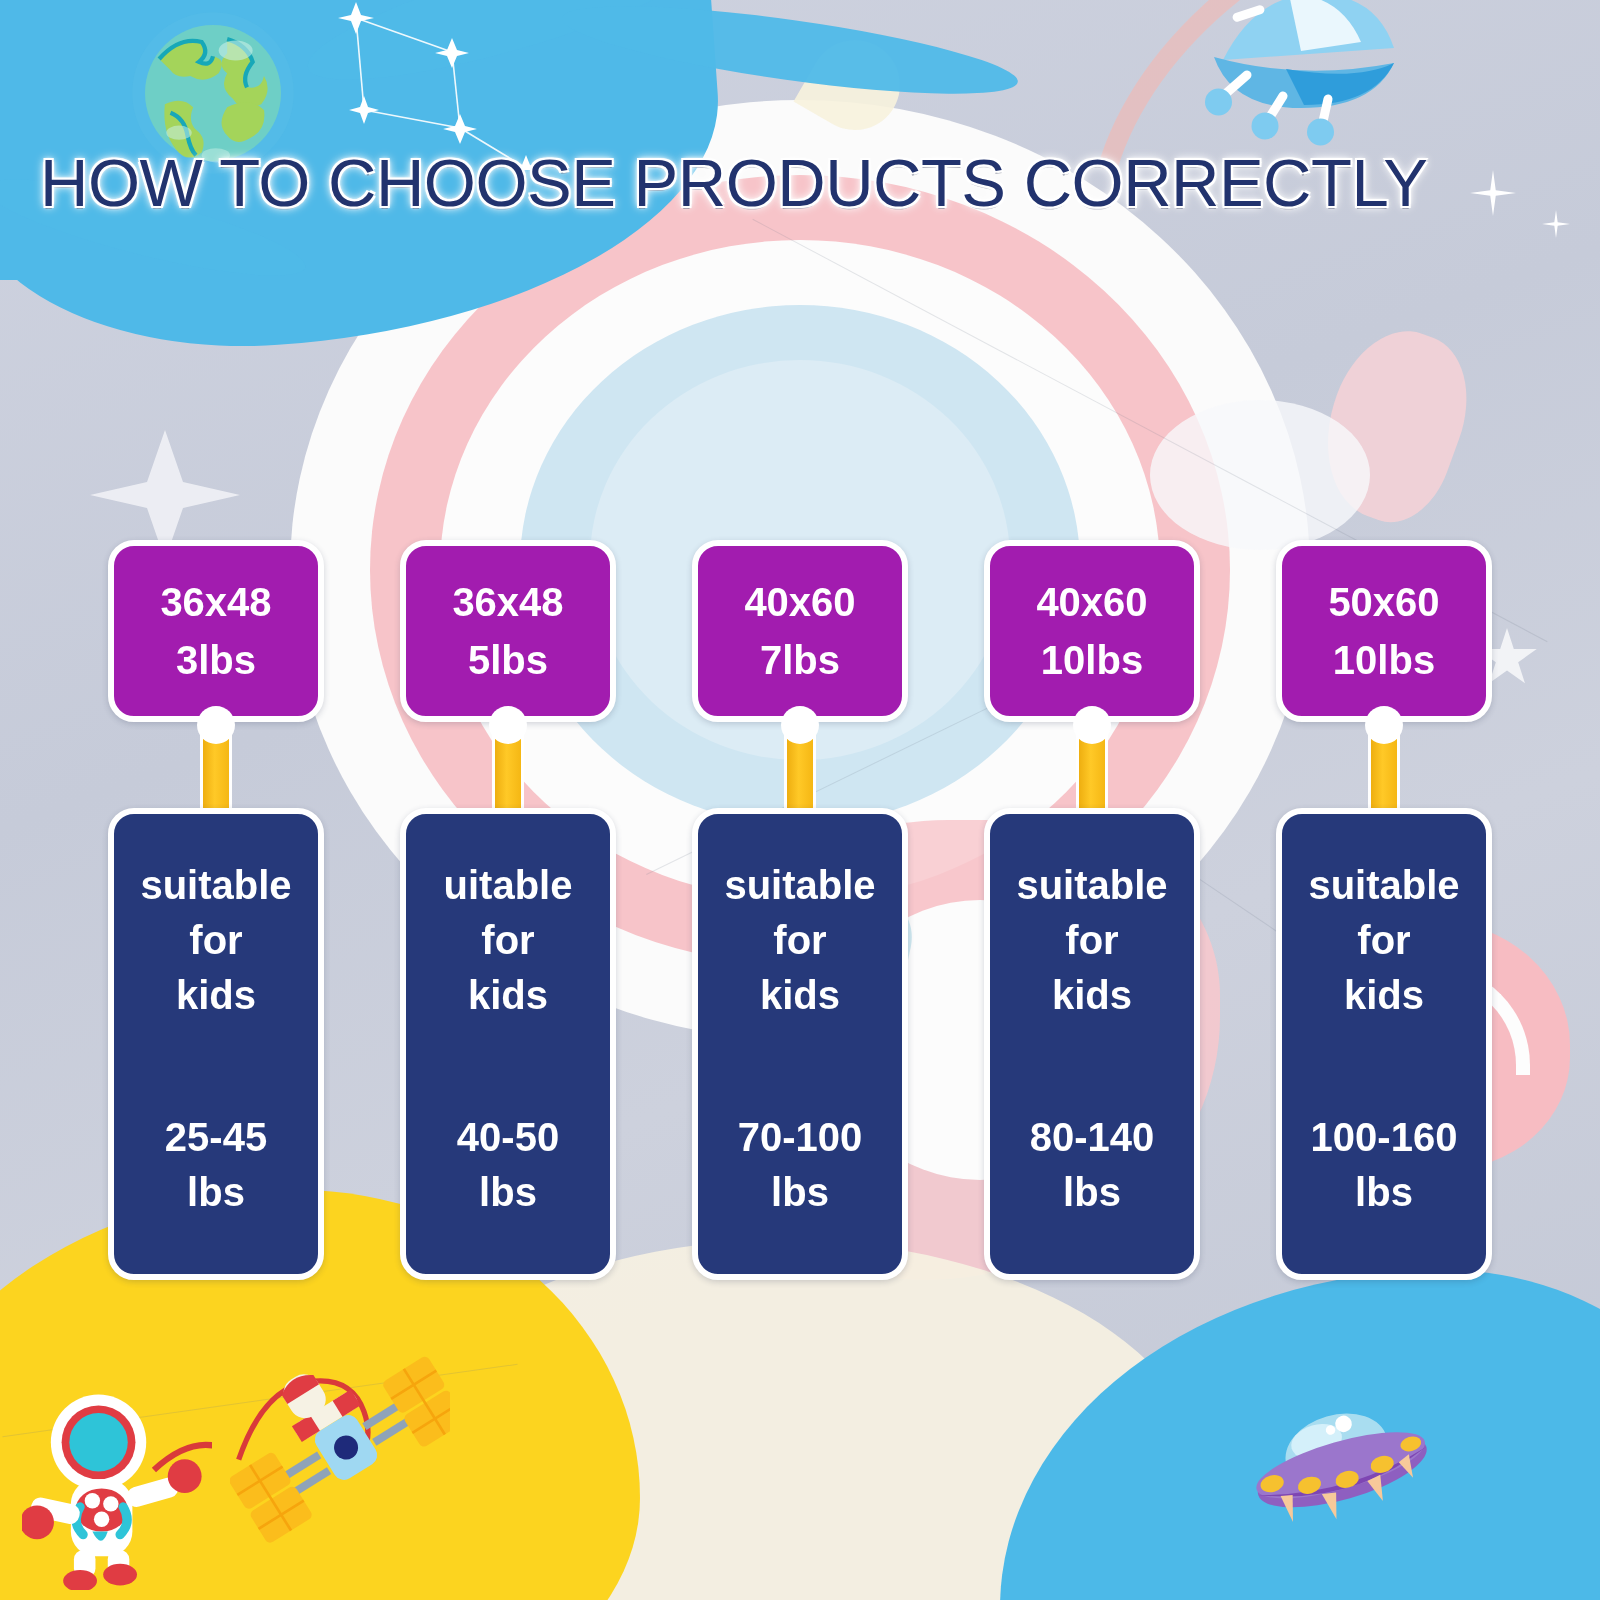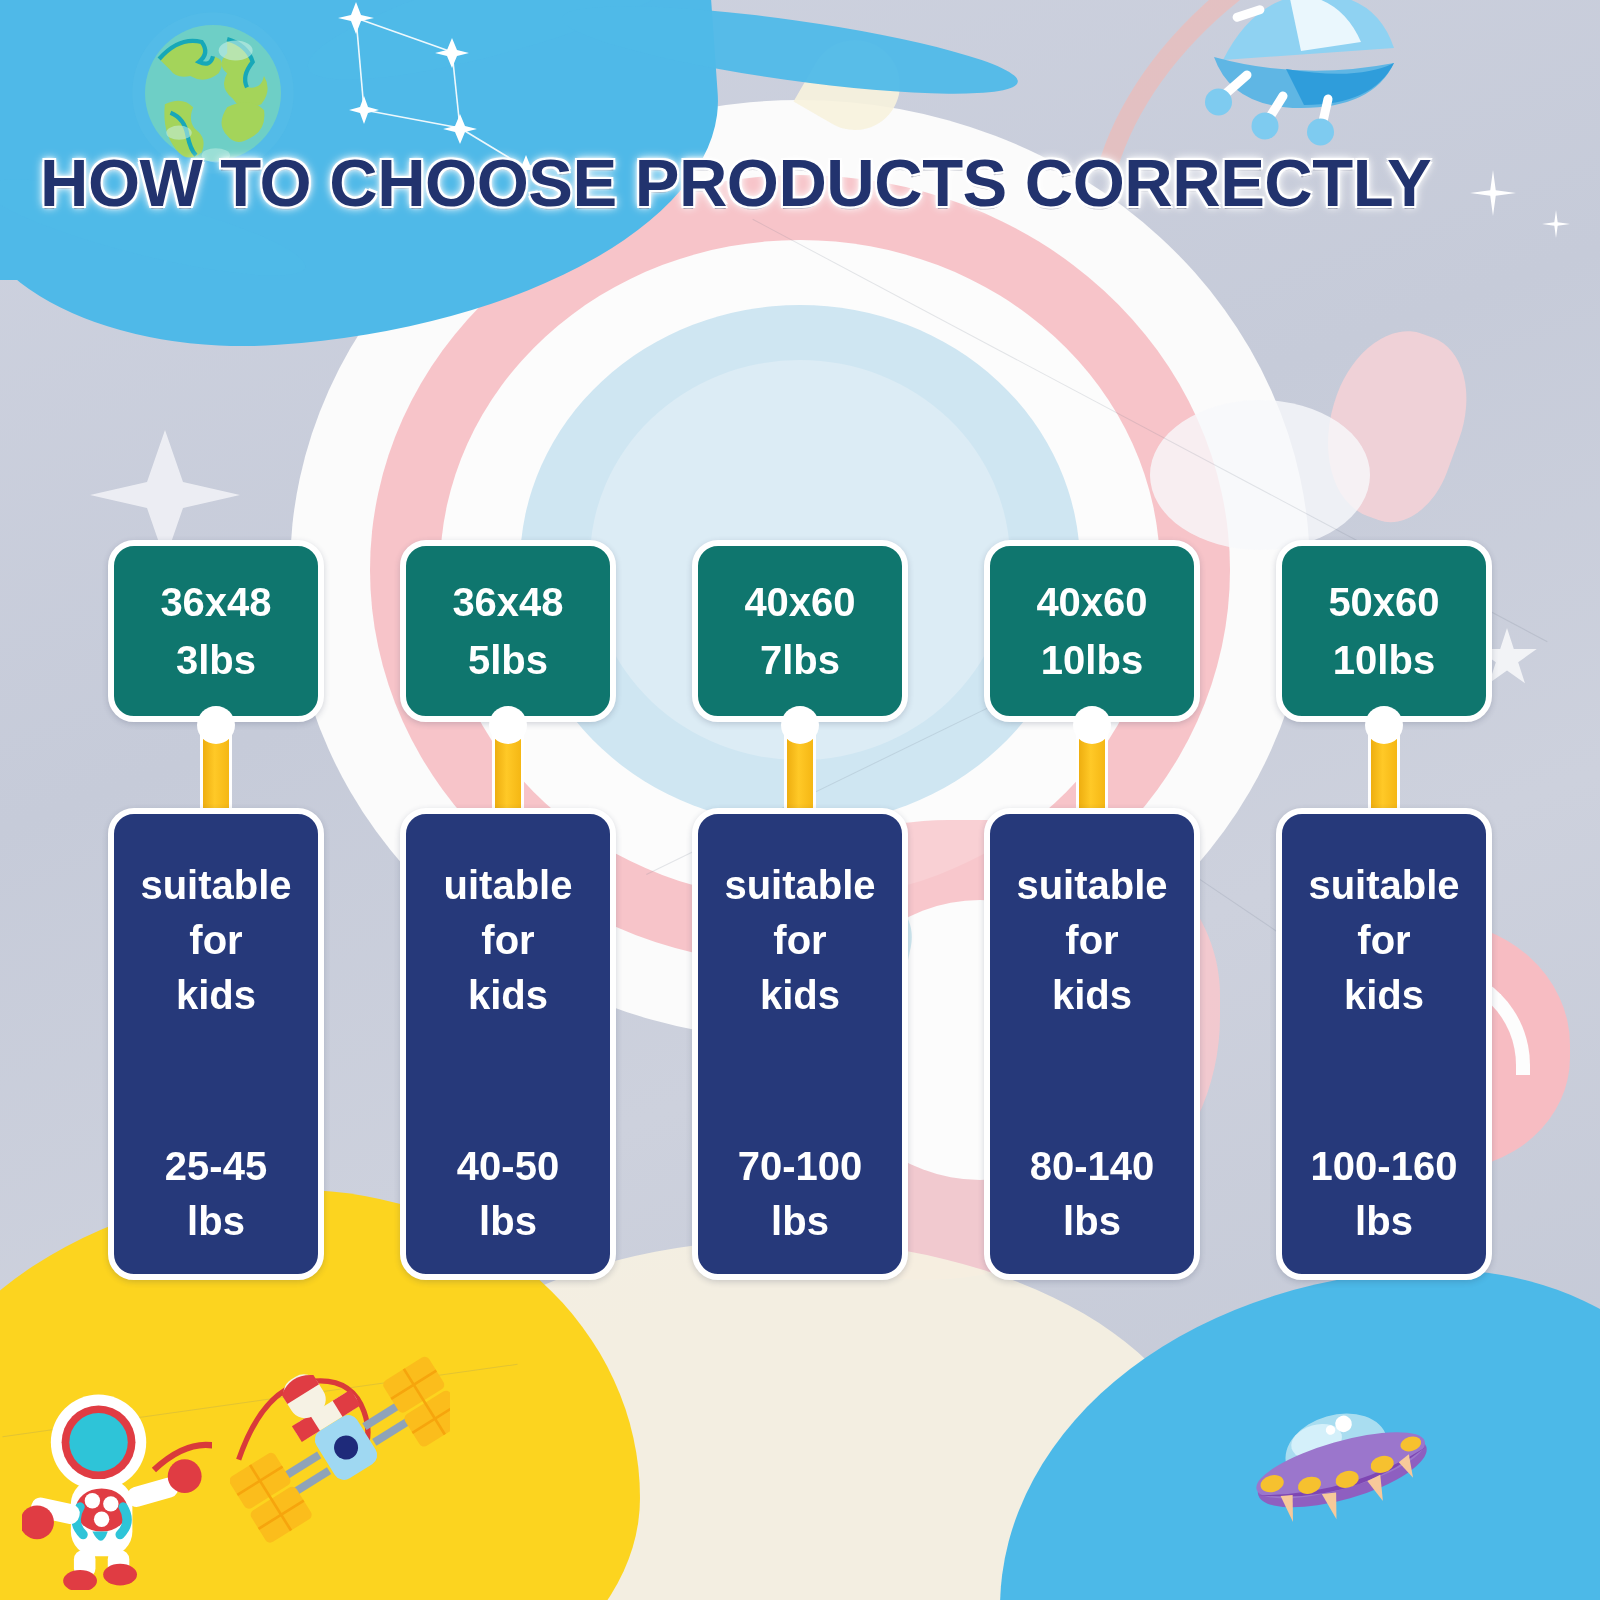--- a/index.html
+++ b/index.html
@@ -159,21 +159,21 @@
   
   .astro { left:22px; top:1390px; width:190px; height:200px; }
   .sat   { left:230px; top:1345px; width:220px; height:200px; }
 
   
   .ufo-br { left:1245px; top:1398px; width:190px; height:130px; }
 
   
   .headings { position:absolute; left:40px; top:148px; z-index:20; }
   .title {
-    font-size:67px; font-weight:bold;
+    font-size:67px; font-weight:normal;
     font-family:"Liberation Sans", sans-serif;
     color:#22336e;
     letter-spacing:-0.5px;
     line-height:1.04;
     white-space:nowrap;
     text-shadow:
       0 0 4px #fff, 0 0 4px #fff, 0 0 8px #fff, 0 0 12px #fff,
       -2px -2px 0 #fff, 2px -2px 0 #fff, -2px 2px 0 #fff, 2px 2px 0 #fff,
       0 3px 0 rgba(18,26,60,.55);
   }
@@ -189,21 +189,21 @@
 
   
   .cards {
     position:absolute; left:0; top:540px; width:1600px; height:760px;
     display:flex; justify-content:center; gap:76px; z-index:15;
   }
   .col { position:relative; width:216px; }
 
   .card-top {
     height:182px;
-    background:#0f766e;
+    background:#a21caf;
     border:6px solid #ffffff;
     border-radius:26px;
     display:flex; flex-direction:column;
     align-items:center; justify-content:center;
     color:#fff; font-weight:bold; font-size:40px;
     line-height:1.45; text-align:center;
     box-shadow:0 2px 6px rgba(40,50,80,.2);
   }
 
   .stem-wrap {
@@ -232,21 +232,21 @@
     border:6px solid #ffffff;
     border-radius:26px;
     color:#fff; font-weight:bold;
     text-align:center;
     display:flex; flex-direction:column;
     align-items:center;
     padding-top:44px;
     box-shadow:0 2px 6px rgba(40,50,80,.2);
   }
   .suitable { font-size:40px; line-height:1.38; }
-  .range    { font-size:40px; line-height:1.38; margin-top:115px; }
+  .range    { font-size:40px; line-height:1.38; margin-top:86px; }
 
   
   .col:nth-child(1) .card-bottom { min-height:472px; }
   .col:nth-child(3) .card-bottom { min-height:472px; }
 </style>
 </head>
 <body>
 
 <div id="canvas">
 

